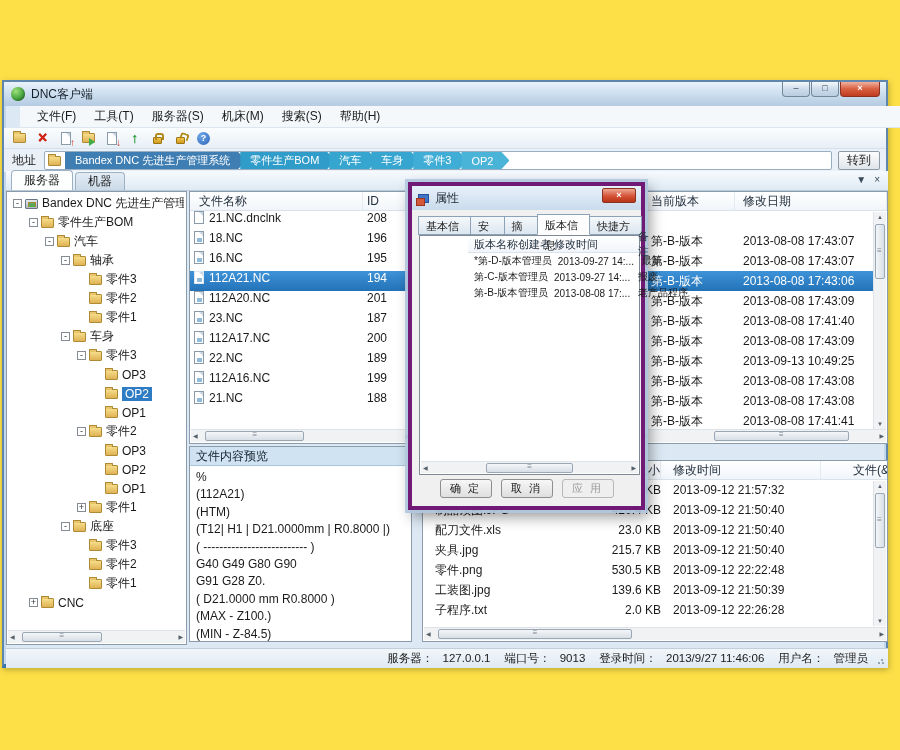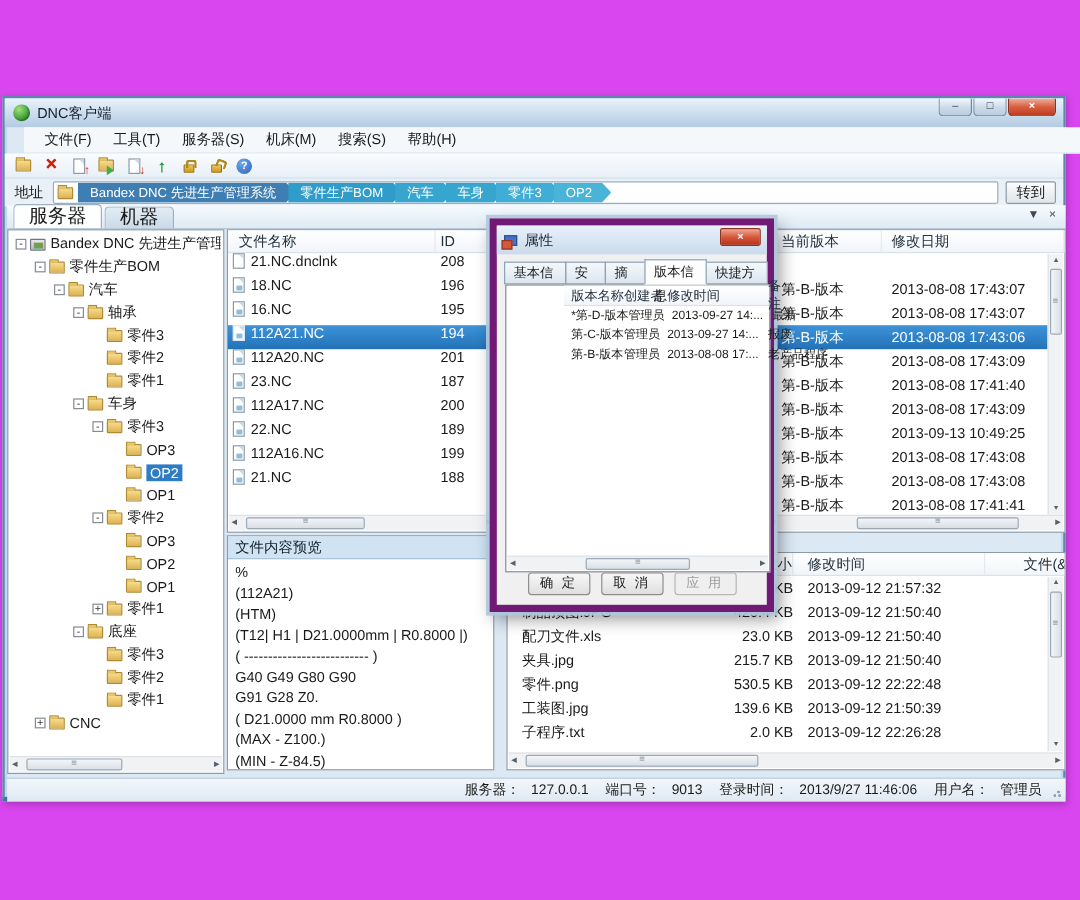--- a/index.html
+++ b/index.html
@@ -1,17 +1,17 @@
 <!DOCTYPE html>
 <html><head>
 <meta charset="utf-8">
 <style>
   html,body{margin:0;padding:0;background:#fff;}
   *{box-sizing:border-box;}
-  .page{position:relative;width:900px;height:750px;background:#d946ef;overflow:hidden;
+  .page{position:relative;width:900px;height:750px;background:#fde047;overflow:hidden;
         font-family:"Liberation Sans","DejaVu Sans",sans-serif;color:#1a1a1a;}
 
   
   .win{position:absolute;left:2px;top:80px;width:886px;height:588px;
        background:#dce8f3;border:2px solid #5f87ad;border-bottom:4px solid #3c74a8;
        box-shadow:inset 0 0 0 2px #c4d8ec, 1px 2px 6px rgba(0,0,0,.25);}
   .titlebar{position:absolute;left:0;top:0;width:100%;height:24px;
        background:linear-gradient(#eaf3fb,#cfe0f0 45%,#b4cbe2);display:flex;align-items:center;}
   .appico{width:14px;height:14px;border-radius:50%;margin:0 6px 0 7px;
        background:radial-gradient(circle at 35% 30%,#9fe27a,#3f9e3a 60%,#2a7a2a);
@@ -65,21 +65,21 @@
   .crumb{display:flex;align-items:center;color:#fff;font-size:11px;padding:0 16px 0 10px;
        clip-path:polygon(0 0,calc(100% - 8px) 0,100% 50%,calc(100% - 8px) 100%,0 100%);
        margin-right:-6px;white-space:nowrap;}
   .go-btn{width:42px;height:19px;margin-right:6px;border:1px solid #8e9aa5;border-radius:2px;
        background:linear-gradient(#fdfdfd,#dfe5ea);font-size:12px;text-align:center;line-height:17px;}
 
   
   .tabstrip{position:absolute;left:2px;top:89px;width:882px;height:20px;
        background:linear-gradient(#f6fafd,#dfeaf4);border-bottom:1px solid #b9c9d8;}
   .ptabs{position:absolute;left:5px;bottom:0;display:flex;align-items:flex-end;}
-  .ptab{height:18px;padding:0 12px;font-size:16px;line-height:17px;margin-right:2px;
+  .ptab{height:18px;padding:0 12px;font-size:12px;line-height:17px;margin-right:2px;
        border:1px solid #9db1c4;border-bottom:none;border-radius:4px 4px 0 0;
        background:linear-gradient(#e2ecf5,#cbdae8);}
   .ptab.active{background:#fdfefe;height:20px;line-height:19px;}
   .pane-ctrl{position:absolute;right:8px;top:3px;display:flex;gap:8px;font-size:10px;color:#3a4a58;}
 
   
   .pane{position:absolute;background:#fff;border:1px solid #8a9bab;}
   .lhead{display:flex;height:19px;background:linear-gradient(#ffffff,#f1f5fa);
        border-bottom:1px solid #d9e3ec;font-size:12px;color:#24313e;align-items:center;}
   .lhead .hc{border-right:1px solid #e3eaf1;height:100%;display:flex;align-items:center;}
@@ -150,21 +150,21 @@
   .att-time-h{flex:0 0 160px;padding-left:12px;}
   .att-file-h{flex:1;padding-left:32px;white-space:nowrap;overflow:hidden;border-right:none!important;}
   .arow{height:20px;display:flex;align-items:center;font-size:12px;margin-right:14px;}
   .arow .an{flex:0 0 160px;padding-left:12px;overflow:hidden;white-space:nowrap;}
   .arow .as{flex:0 0 78px;text-align:right;}
   .arow .at{flex:0 0 160px;padding-left:12px;white-space:nowrap;}
   .attpane .vscroll{bottom:15px;}
 
   
   .dlg{position:absolute;left:404px;top:100px;width:237px;height:328px;background:#f0f0f0;
-       border:6px solid #701a75;z-index:30;
+       border:4px solid #701a75;z-index:30;
        box-shadow:0 0 0 3px rgba(178,200,222,.92), 4px 6px 14px rgba(0,0,0,.45);}
   .dlg-title{height:24px;background:linear-gradient(#e8f1fa,#cadbec);display:flex;align-items:center;}
   .dlg-ico{width:11px;height:9px;margin:0 6px 0 6px;background:#3f74c8;border:1px solid #28509a;position:relative;}
   .dlg-ico::before{content:"";position:absolute;left:-3px;top:3px;width:7px;height:6px;background:#d4593a;border:1px solid #9a3520;}
   .dlg-name{font-size:12px;color:#1b2733;}
   .dlg-close{position:absolute;right:5px;top:2px;width:34px;height:15px;border:1px solid #8d3222;
        border-radius:2px;background:linear-gradient(#efa893,#d45236 55%,#b83418);color:#fff;
        font-size:9px;font-weight:bold;text-align:center;line-height:13px;}
   .dtabs{position:absolute;left:6px;top:28px;display:flex;align-items:flex-end;height:21px;}
   .dtab{height:19px;padding:0 7px;font-size:11px;line-height:18px;border:1px solid #8ca2b8;

